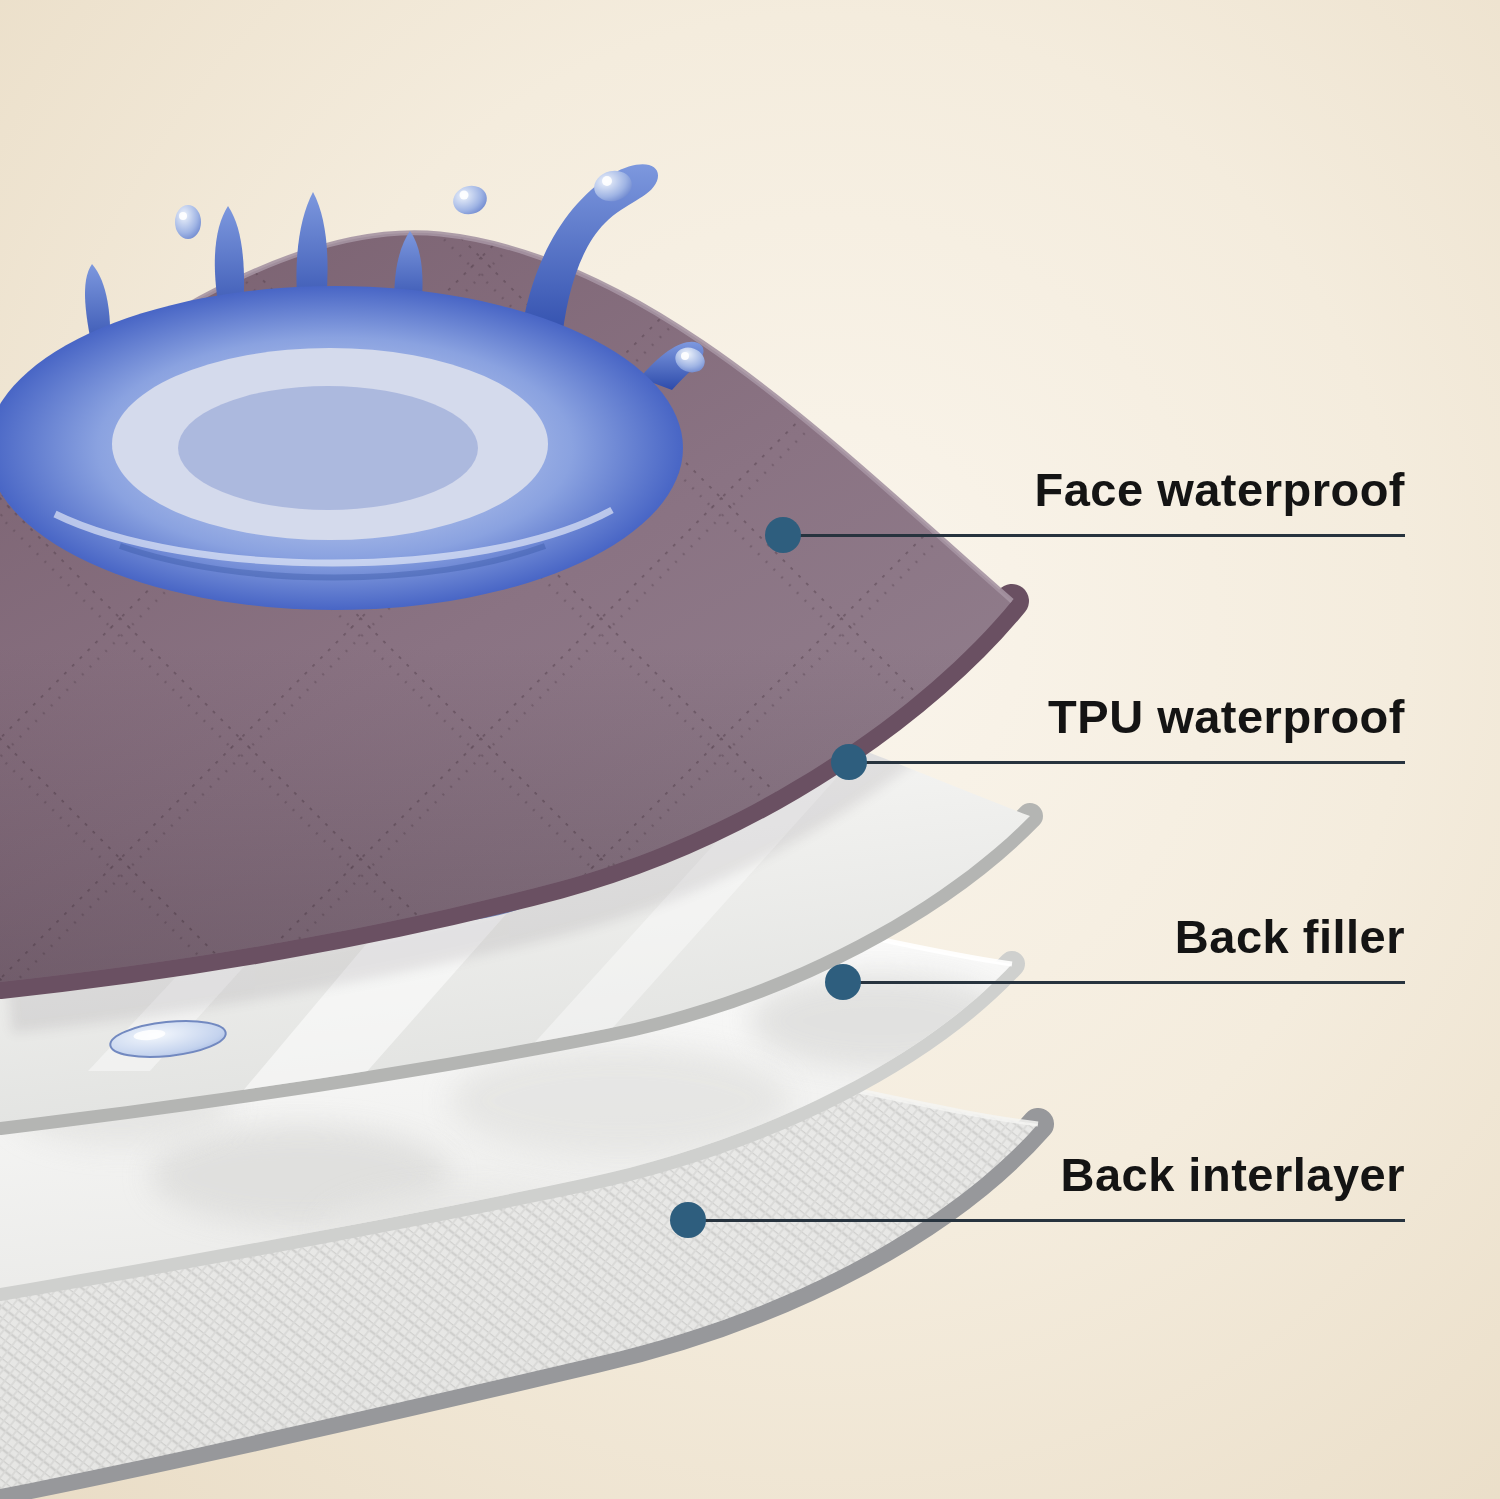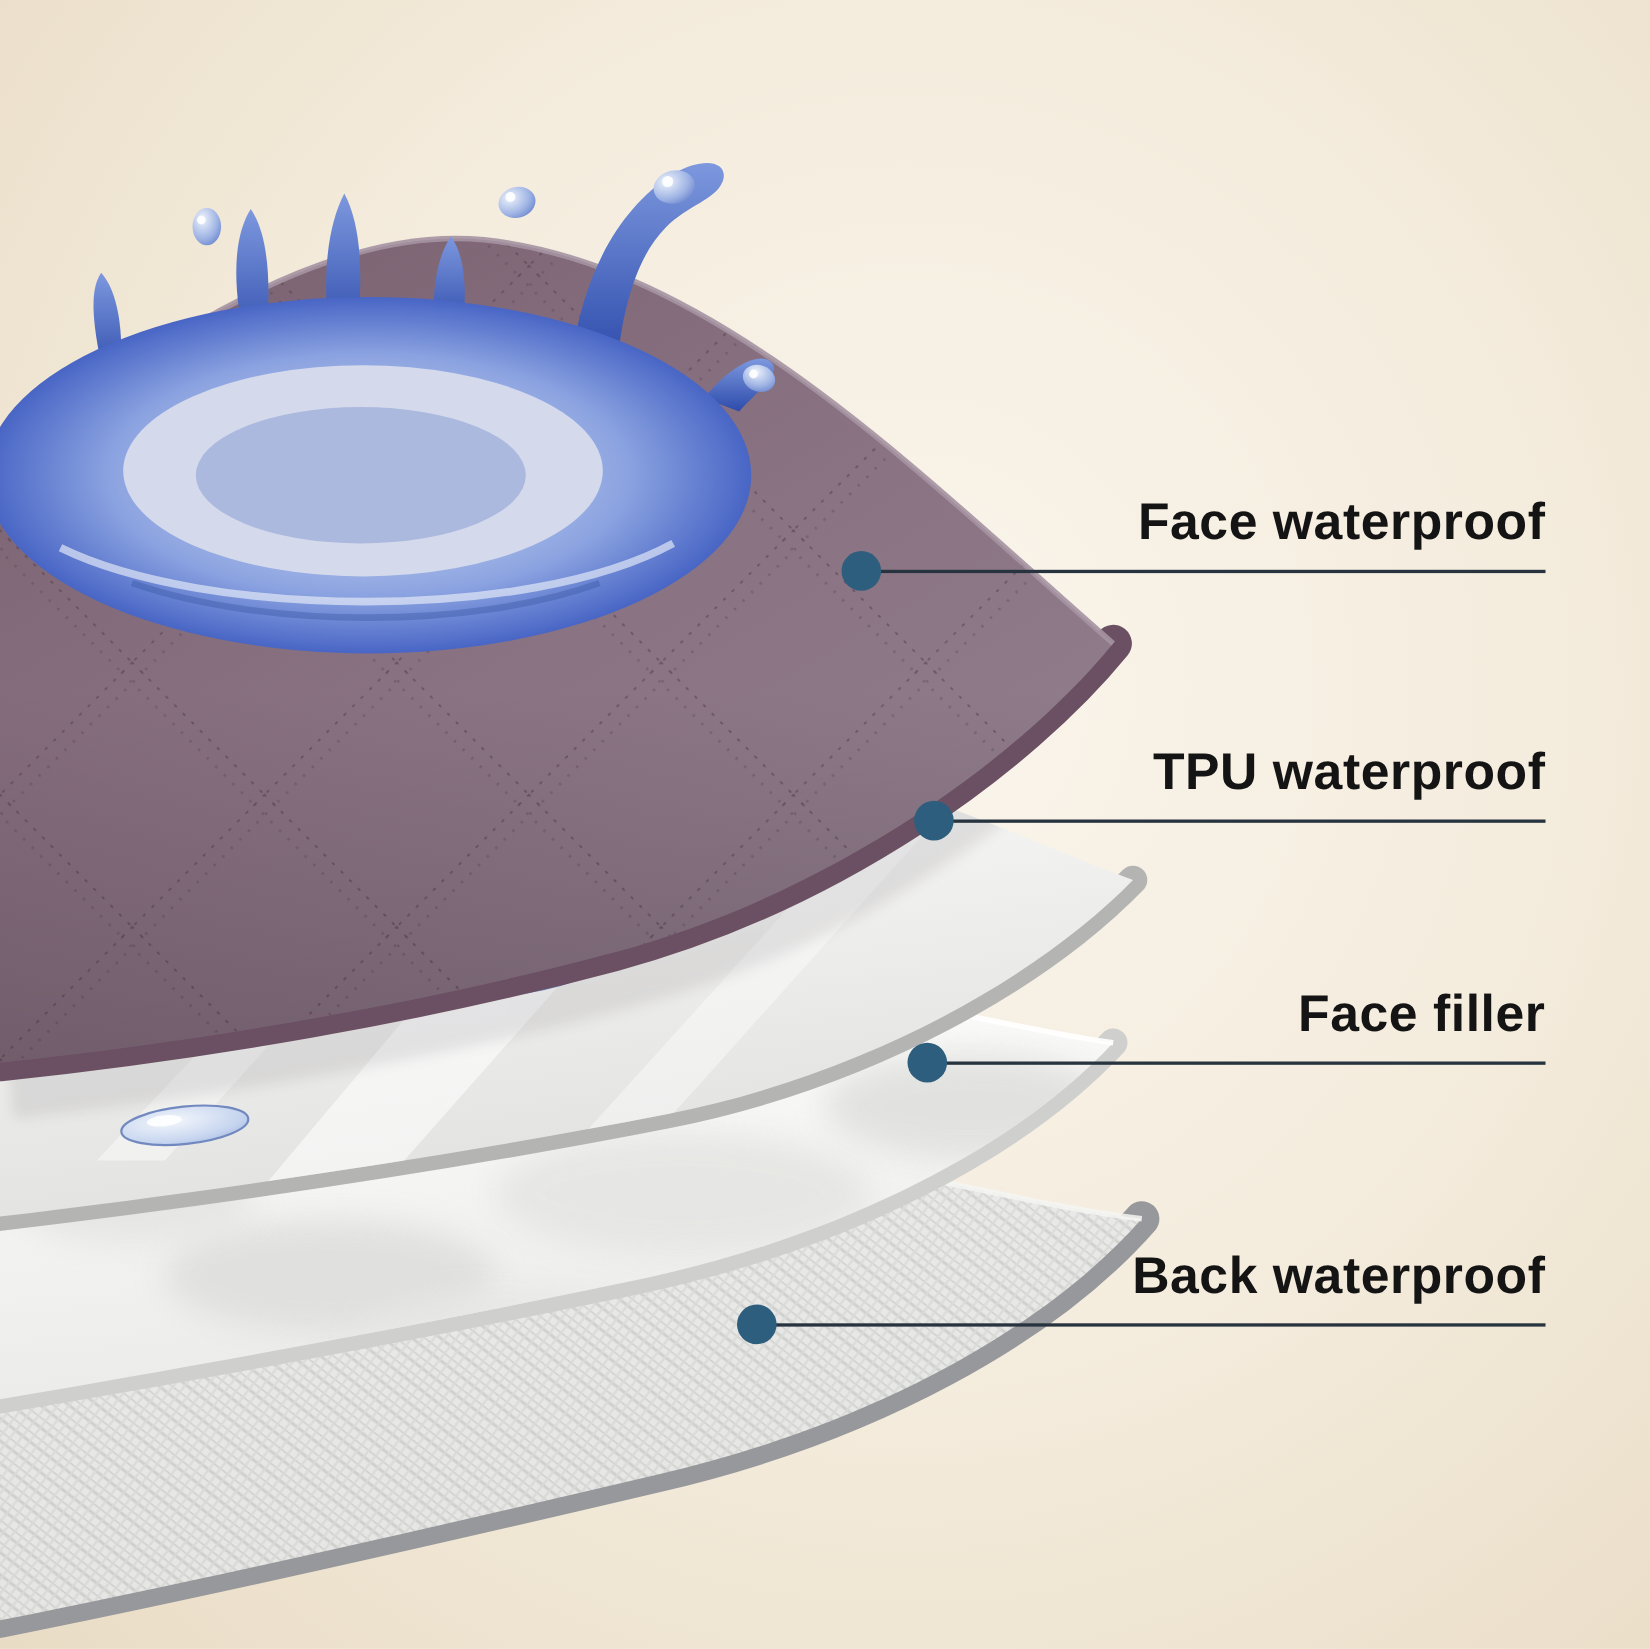--- a/index.html
+++ b/index.html
@@ -1,21 +1,21 @@
 <!DOCTYPE html>
 <html><head>
 <meta charset="utf-8">
 <style>
   html,body{margin:0;padding:0;}
   body{
     width:1500px;height:1499px;position:relative;overflow:hidden;
     background:radial-gradient(ellipse at 55% 42%, #faf5ec 0%, #f4ecdd 50%, #e9dcc5 100%);
     font-family:"Liberation Sans", sans-serif;
   }
-  .scene{position:absolute;inset:0;}
+  .scene{position:absolute;inset:0;margin-top:16px;}
   .scene svg{position:absolute;left:0;top:0;}
   .callout{position:absolute;}
   .callout .line{
     position:absolute;left:0;top:-1px;width:100%;height:0;
     border-top:3px solid #27333e;
   }
   .callout .dot{
     position:absolute;left:-18px;top:-18px;width:36px;height:36px;border-radius:50%;
     background:#2e5e7e;
   }
@@ -181,24 +181,24 @@
     <span class="dot"></span>
   </div>
 
   <div class="callout" style="left:849px; top:746px; width:556px;">
     <span class="label">TPU waterproof</span>
     <span class="line"></span>
     <span class="dot"></span>
   </div>
 
   <div class="callout" style="left:843px; top:966px; width:562px;">
-    <span class="label">Face filler</span>
+    <span class="label">Back filler</span>
     <span class="line"></span>
     <span class="dot"></span>
   </div>
 
   <div class="callout" style="left:688px; top:1204px; width:717px;">
-    <span class="label">Back waterproof</span>
+    <span class="label">Back interlayer</span>
     <span class="line"></span>
     <span class="dot"></span>
   </div>
 
 </div>
 
 </body></html>

